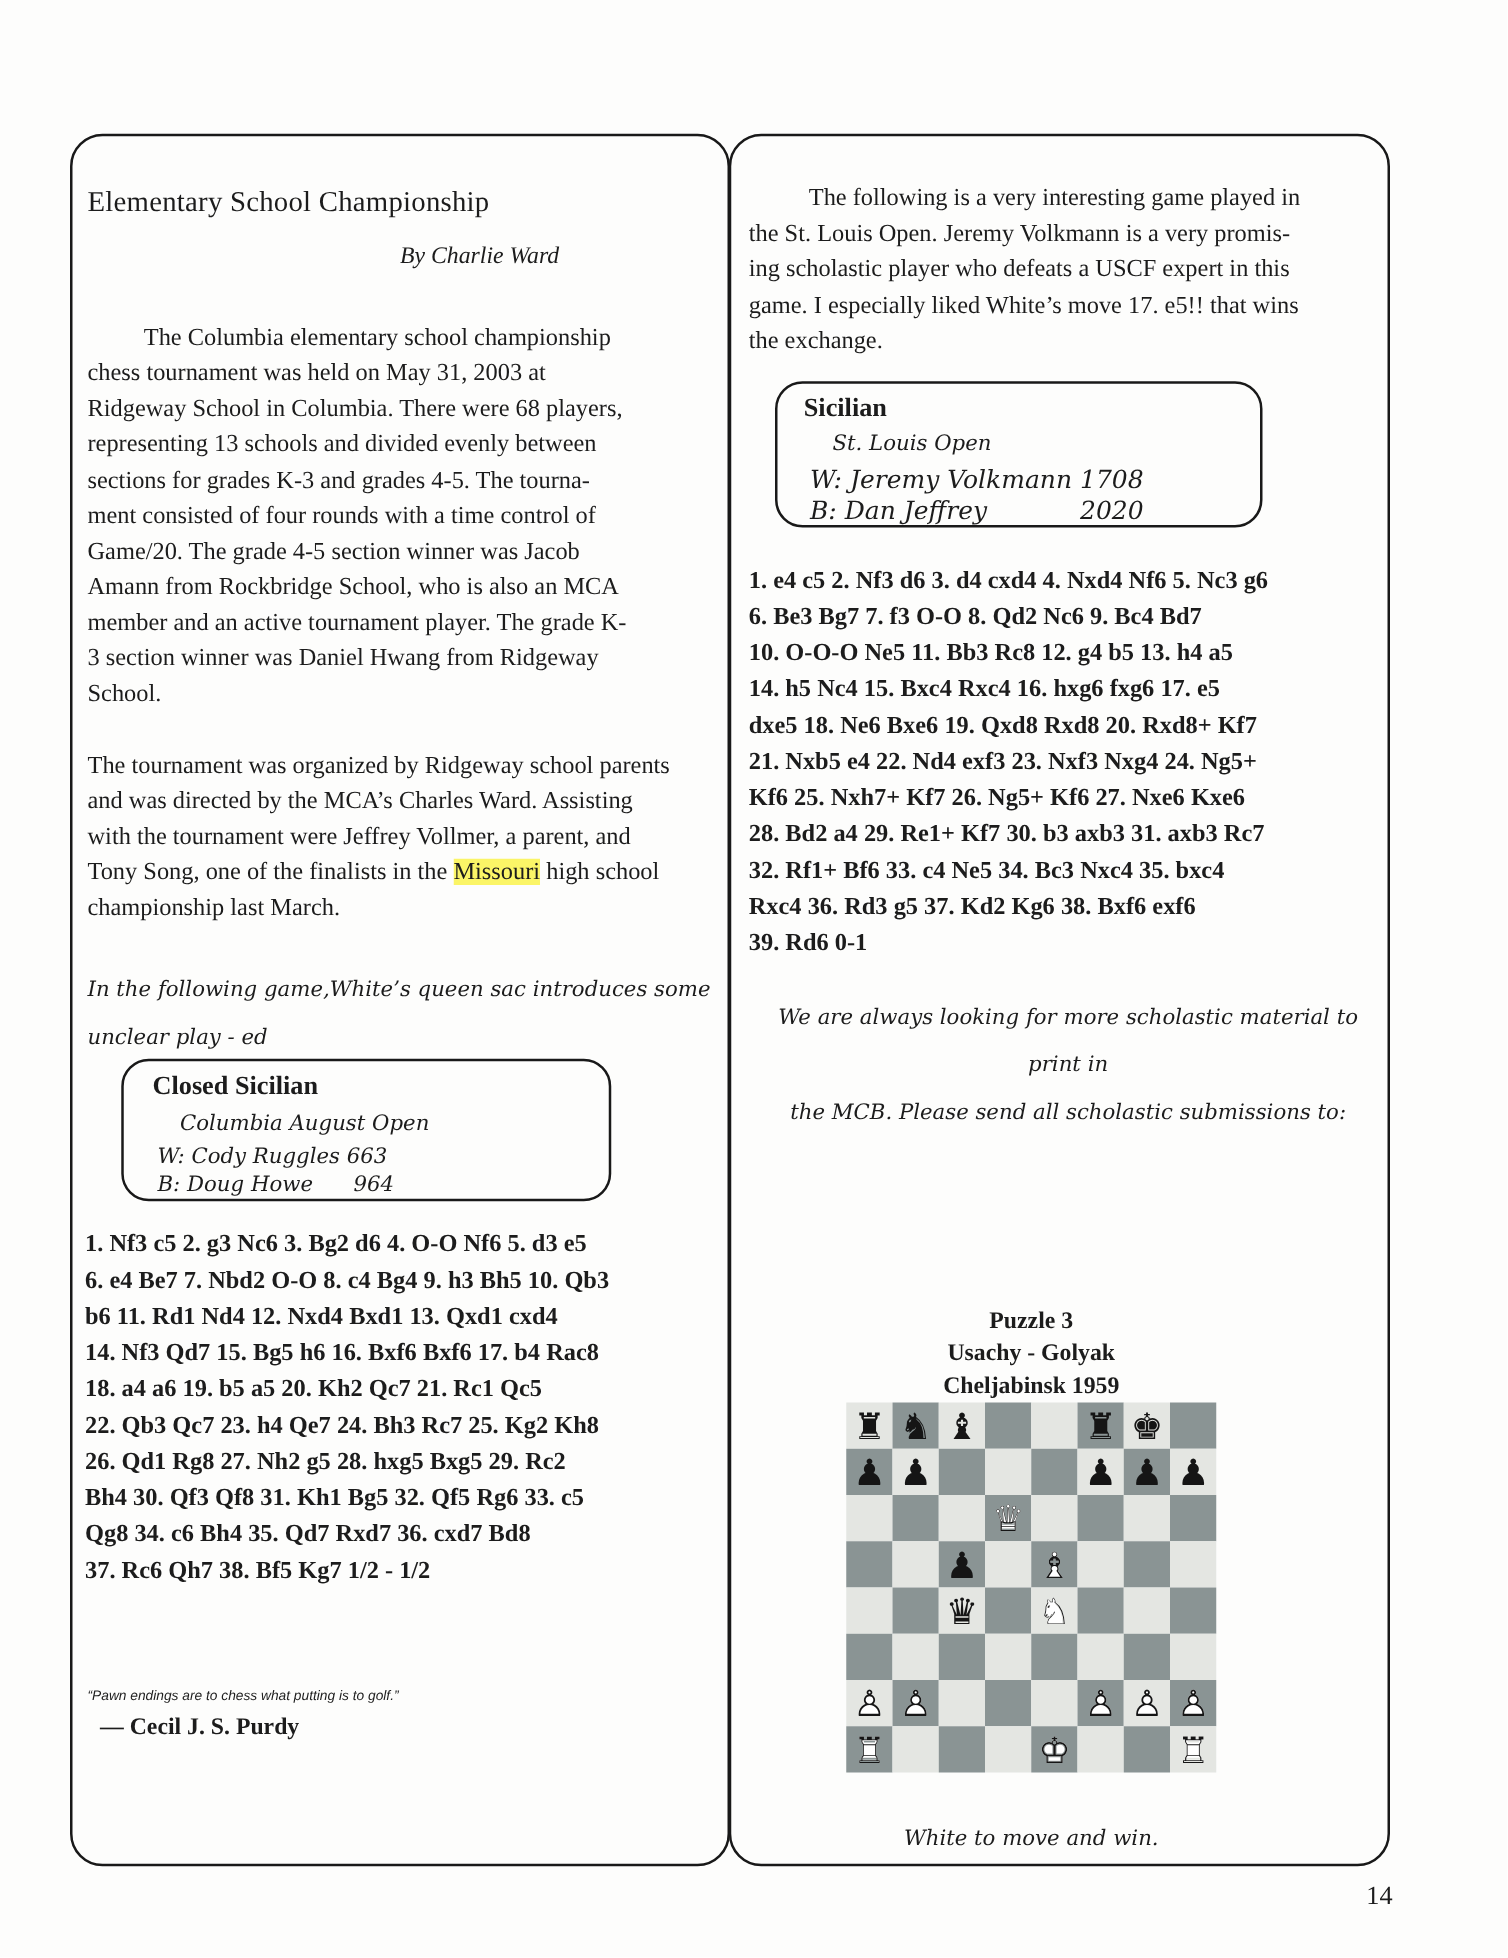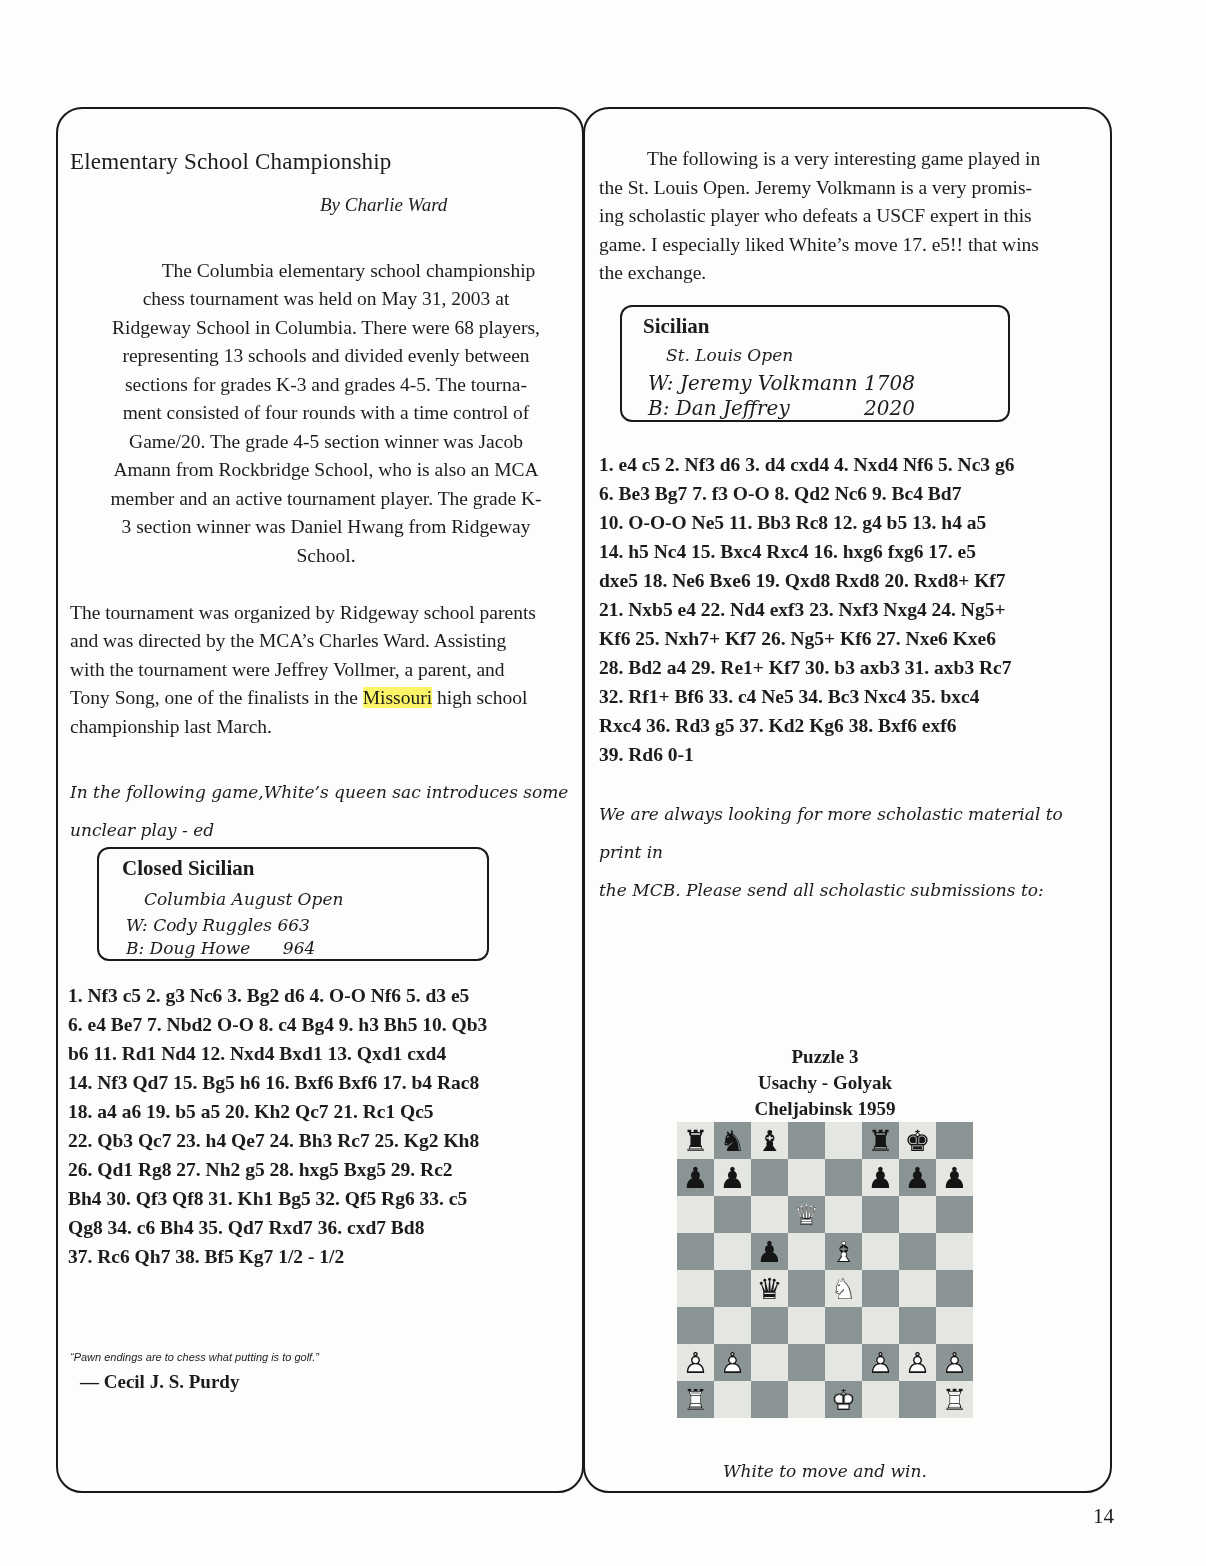--- a/index.html
+++ b/index.html
@@ -15,30 +15,30 @@
   .col-box.right{ left:583px; width:529px; }
 
   .abs{ position:absolute; }
 
   h1.article-title{
     margin:0; font-size:23px; font-weight:normal; letter-spacing:.2px;
   }
   .byline{ font-style:italic; font-size:19px; }
   .bodytext{ font-size:19.5px; line-height:28.5px; white-space:pre-line; }
   .para{ margin:0; }
-  .para.indent{ text-indent:45px;text-align:center; }
+  .para.indent{ text-indent:45px; }
   .hl{ background:var(--hl,#fbf567); }
 
   .ednote, .subnote{
     font-family:"DejaVu Serif", serif; font-style:italic;
     font-size:17px; line-height:38px; white-space:pre-line;
   }
 
   .gamebox{
-    border:2px solid #191919; border-radius:12px; box-sizing:border-box; background:transparent;
+    border:2px solid #191919; border-radius:22px; box-sizing:border-box; background:transparent;
   }
   .gb-title{ position:absolute; font-size:21px; font-weight:bold; }
   .gb-line{ position:absolute; font-family:"DejaVu Serif", serif; font-style:italic; font-size:17px; white-space:pre; }
   .gb-row{ position:absolute; font-family:"DejaVu Serif", serif; font-style:italic; font-size:20px; }
   .gb-row .name{ display:inline-block; width:216px; }
 
   .moves{ font-size:19.5px; font-weight:bold; line-height:29px; white-space:pre; }
 
   .q-text{ font-family:Liberation Sans, sans-serif; font-style:italic; font-size:11px; line-height:27px; }
   .q-attr{ font-size:19px; font-weight:bold; padding-left:10px; }
@@ -146,21 +146,21 @@
 10. O-O-O Ne5 11. Bb3 Rc8 12. g4 b5 13. h4 a5
 14. h5 Nc4 15. Bxc4 Rxc4 16. hxg6 fxg6 17. e5
 dxe5 18. Ne6 Bxe6 19. Qxd8 Rxd8 20. Rxd8+ Kf7
 21. Nxb5 e4 22. Nd4 exf3 23. Nxf3 Nxg4 24. Ng5+
 Kf6 25. Nxh7+ Kf7 26. Ng5+ Kf6 27. Nxe6 Kxe6
 28. Bd2 a4 29. Re1+ Kf7 30. b3 axb3 31. axb3 Rc7
 32. Rf1+ Bf6 33. c4 Ne5 34. Bc3 Nxc4 35. bxc4
 Rxc4 36. Rd3 g5 37. Kd2 Kg6 38. Bxf6 exf6
 39. Rd6 0-1</div>
 
-    <div class="subnote abs" style="left:14px; top:686px;">We are always looking for more scholastic material to print in
+    <div class="subnote abs" style="left:14px; top:686px;text-align:center;">We are always looking for more scholastic material to print in
 the MCB. Please send all scholastic submissions to:</div>
 
 
     <div class="puzzle-head abs" style="left:92px; top:935px; width:296px;">
       <div>Puzzle 3</div>
       <div>Usachy - Golyak</div>
       <div>Cheljabinsk 1959</div>
     </div>
 
     <div class="board abs" style="left:92px; top:1013px;">

